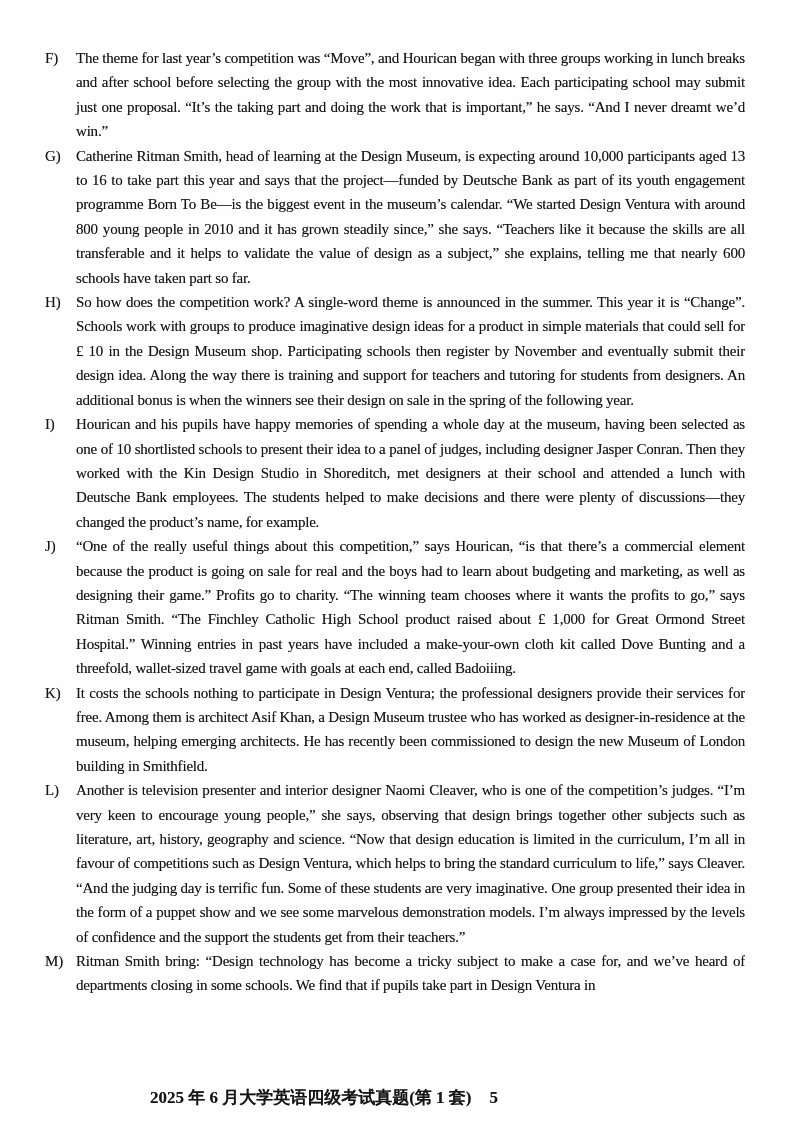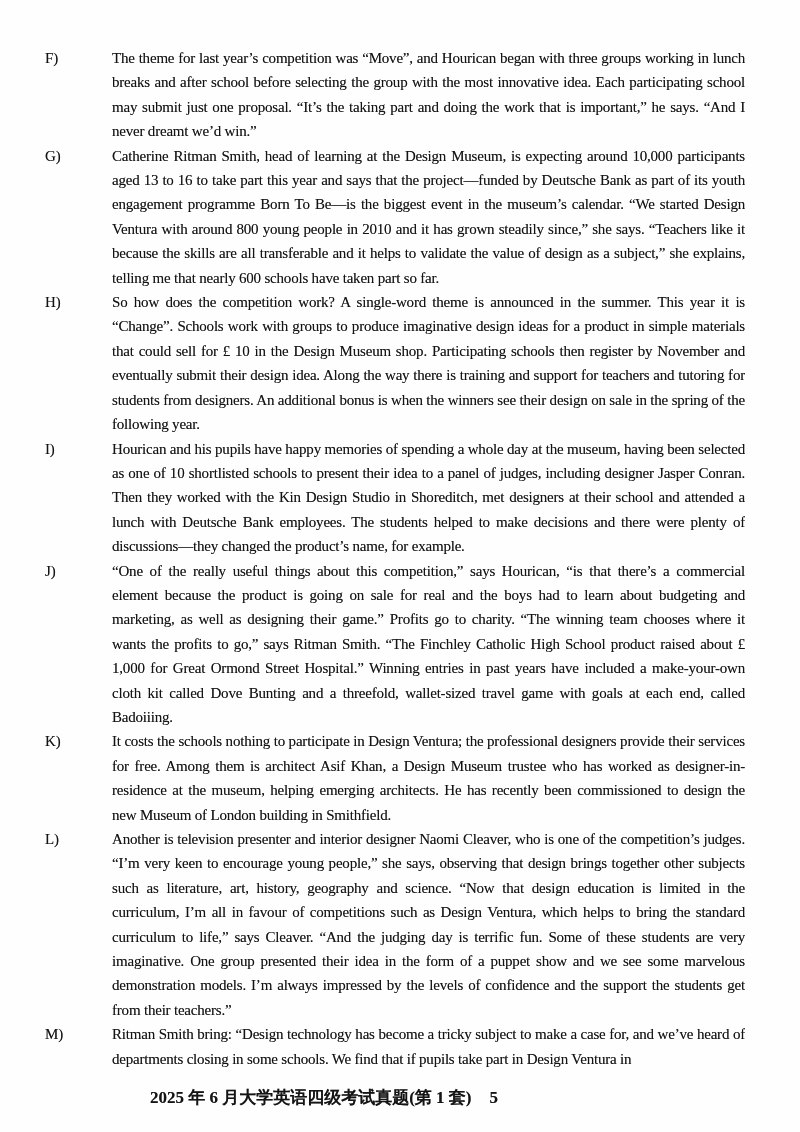--- a/index.html
+++ b/index.html
@@ -33,21 +33,20 @@
     text-shadow: 0 0 0.5px rgba(0,0,0,0.45);
   }
   .para-label {
     flex: 0 0 31px;
     white-space: nowrap;
   }
   .para-text {
     flex: 1;
     text-align: justify;
     text-justify: inter-word;
-    margin-left: 36px;
   }
   .footer {
     position: absolute;
     left: 0;
     top: 1084px;
     width: 648px;
     text-align: center;
     background: #fefefe;
     font-size: 17px;
     line-height: 28px;

